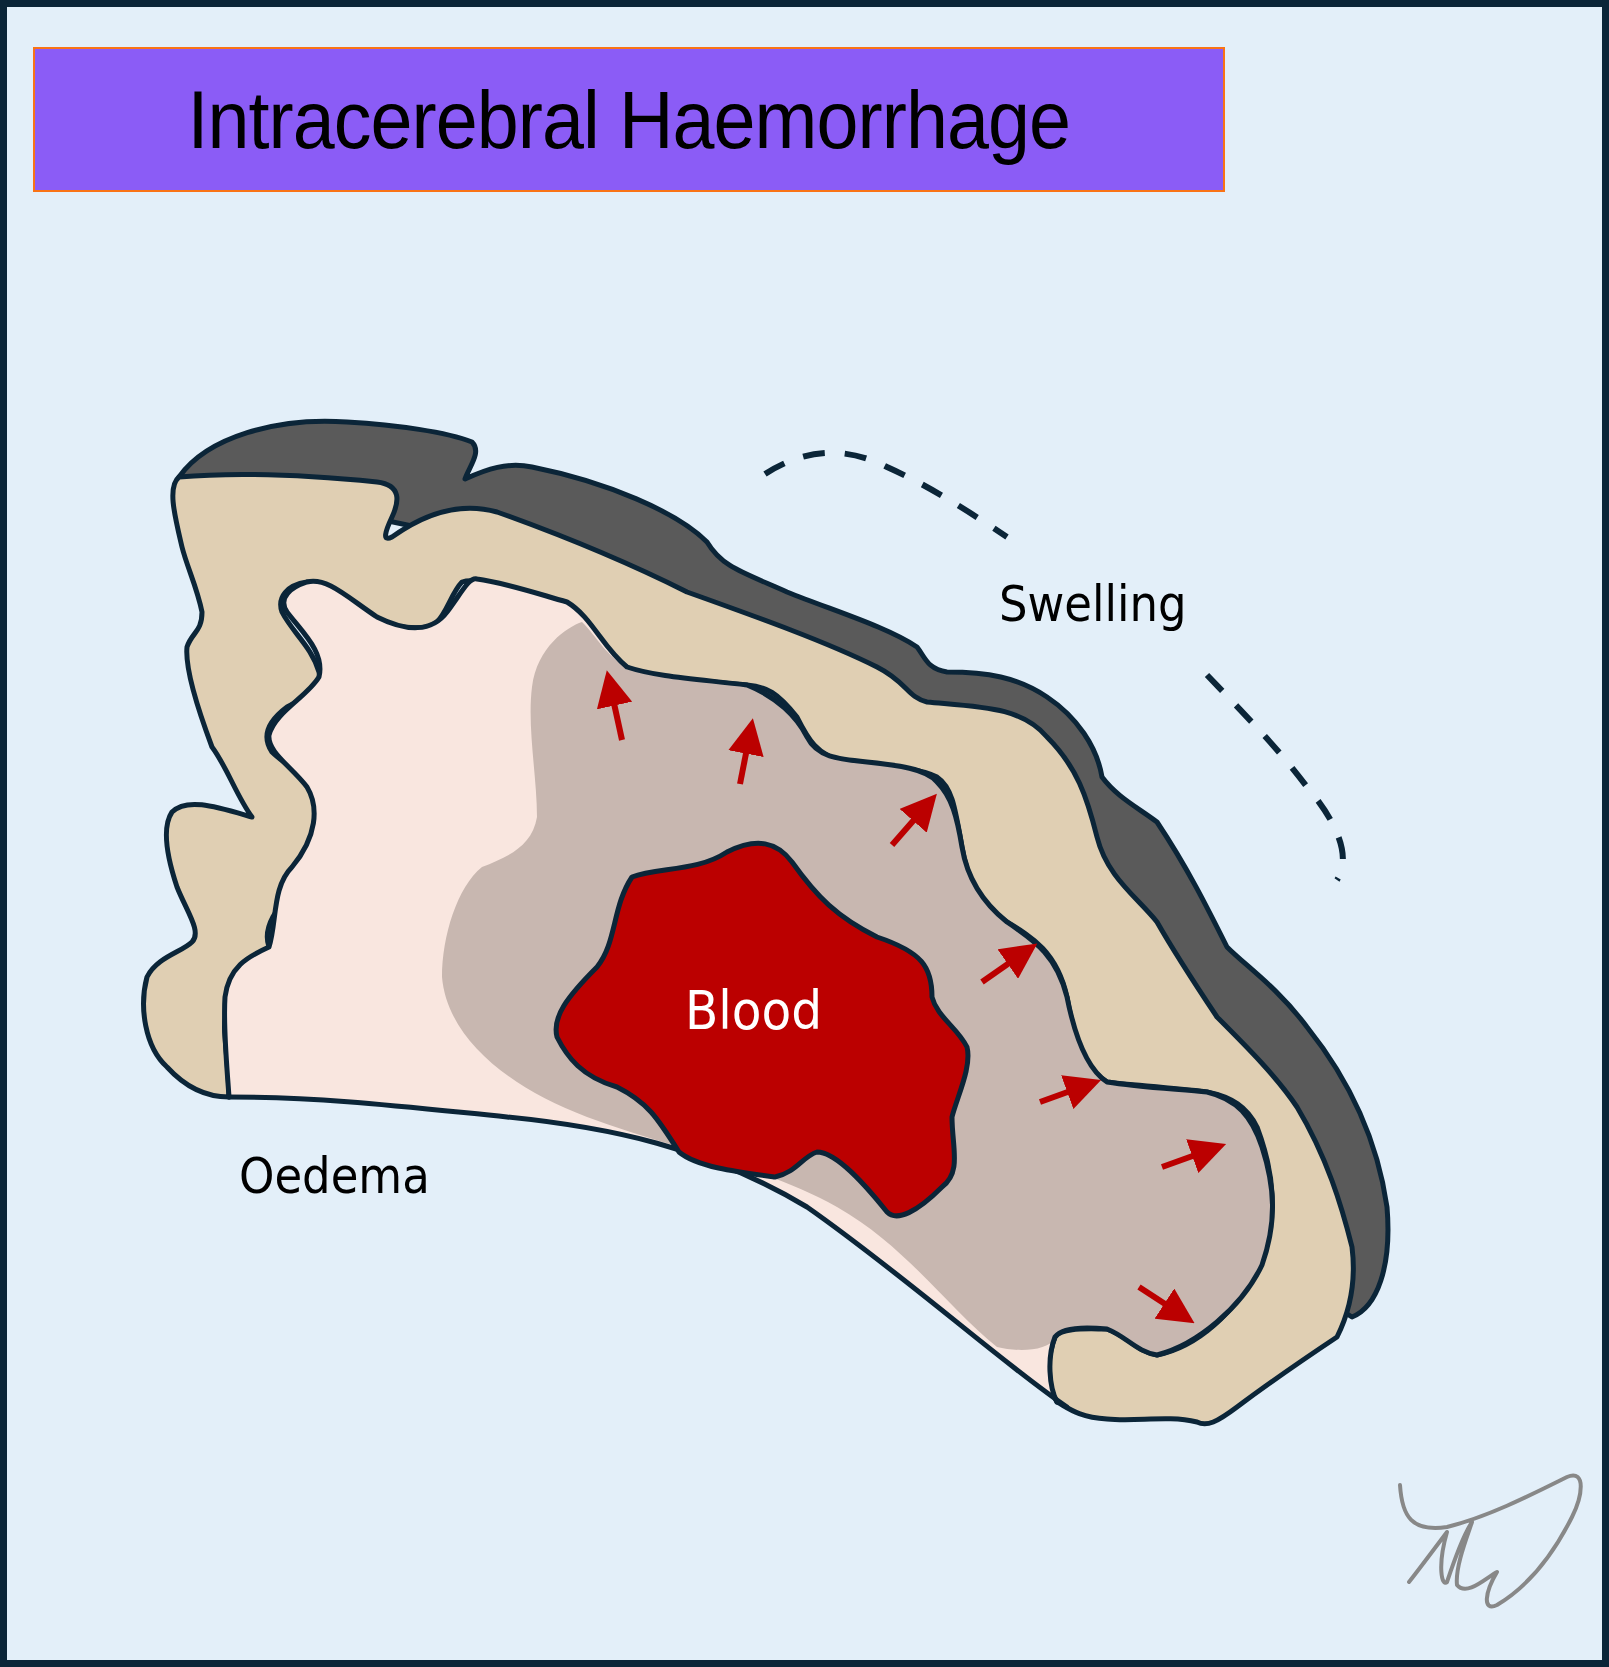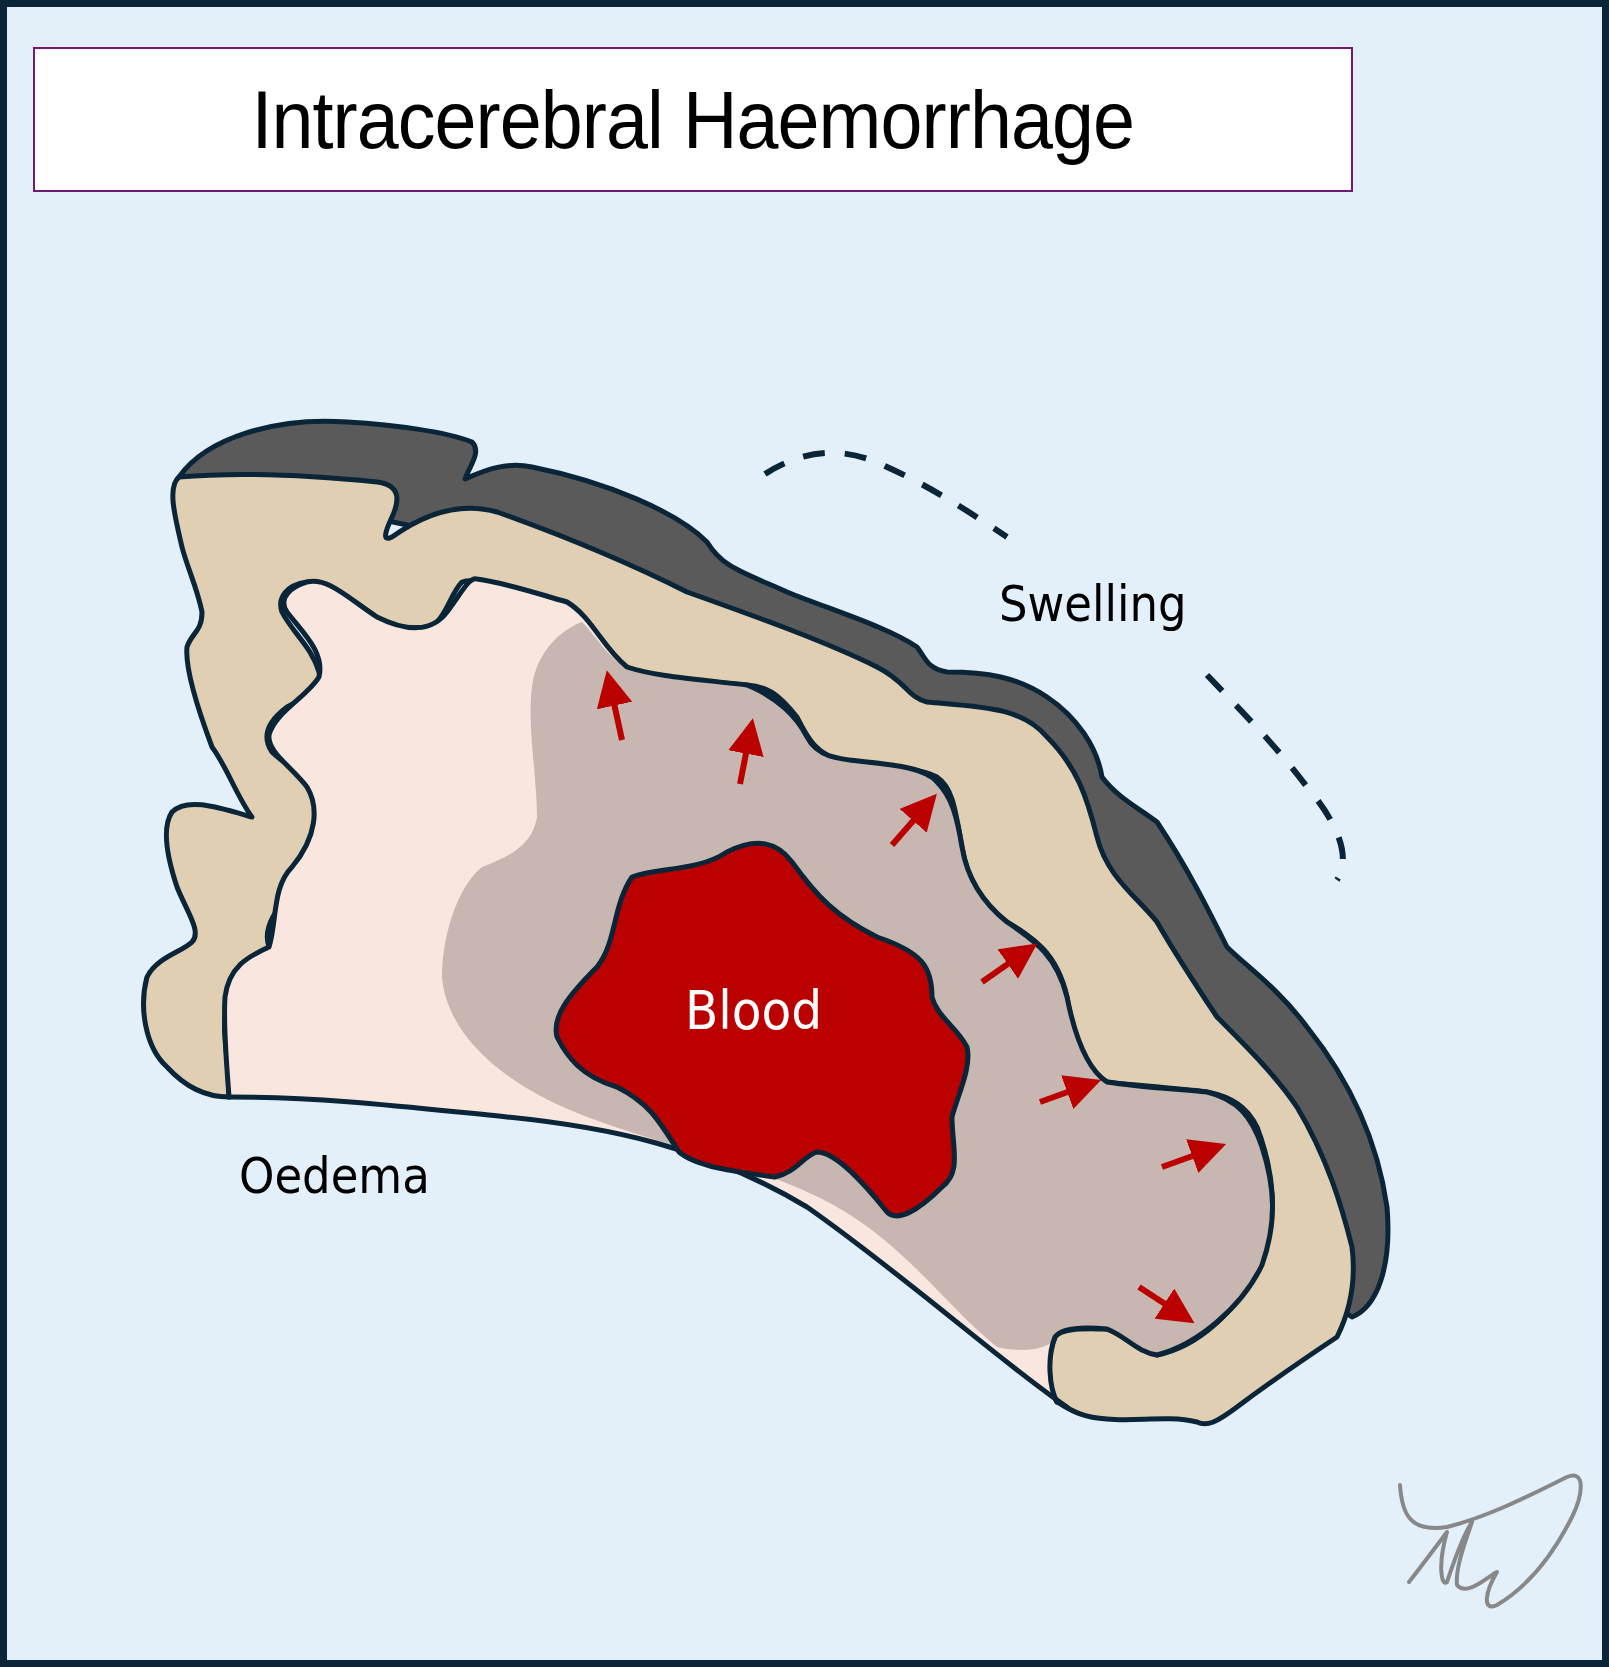--- a/index.html
+++ b/index.html
@@ -10,24 +10,24 @@
   .frame {
     position: absolute; left: 0; top: 0;
     width: 1609px; height: 1667px;
     box-sizing: border-box;
     border: 7px solid #0b2538;
     background: #e3eff9;
   }
   .title-box {
     position: absolute;
     left: 26px; top: 40px;
-    width: 1320px; height: 145px;
+    width: 1192px; height: 145px;
     box-sizing: border-box;
-    border: 2px solid #701a75;
-    background: #ffffff;
+    border: 2px solid #f97316;
+    background: #8b5cf6;
     display: flex; align-items: center; justify-content: center;
   }
   .title-text {
     font-family: "Liberation Sans", sans-serif;
     font-size: 82px;
     color: #000;
     letter-spacing: -1px;
     transform: scaleX(0.92);
     white-space: nowrap;
   }

